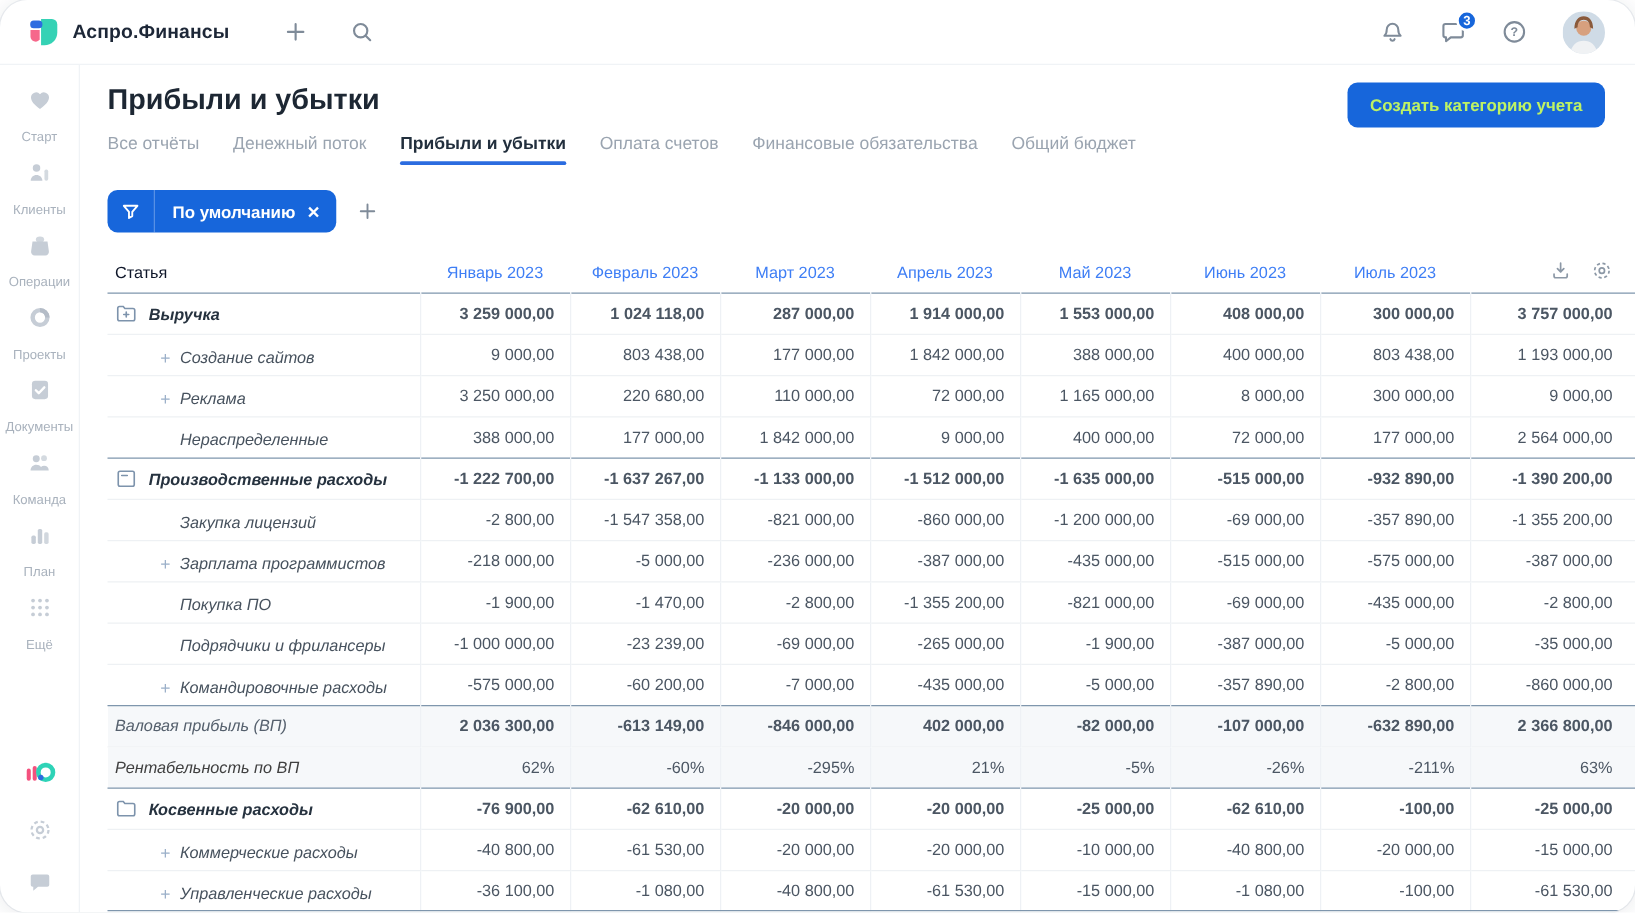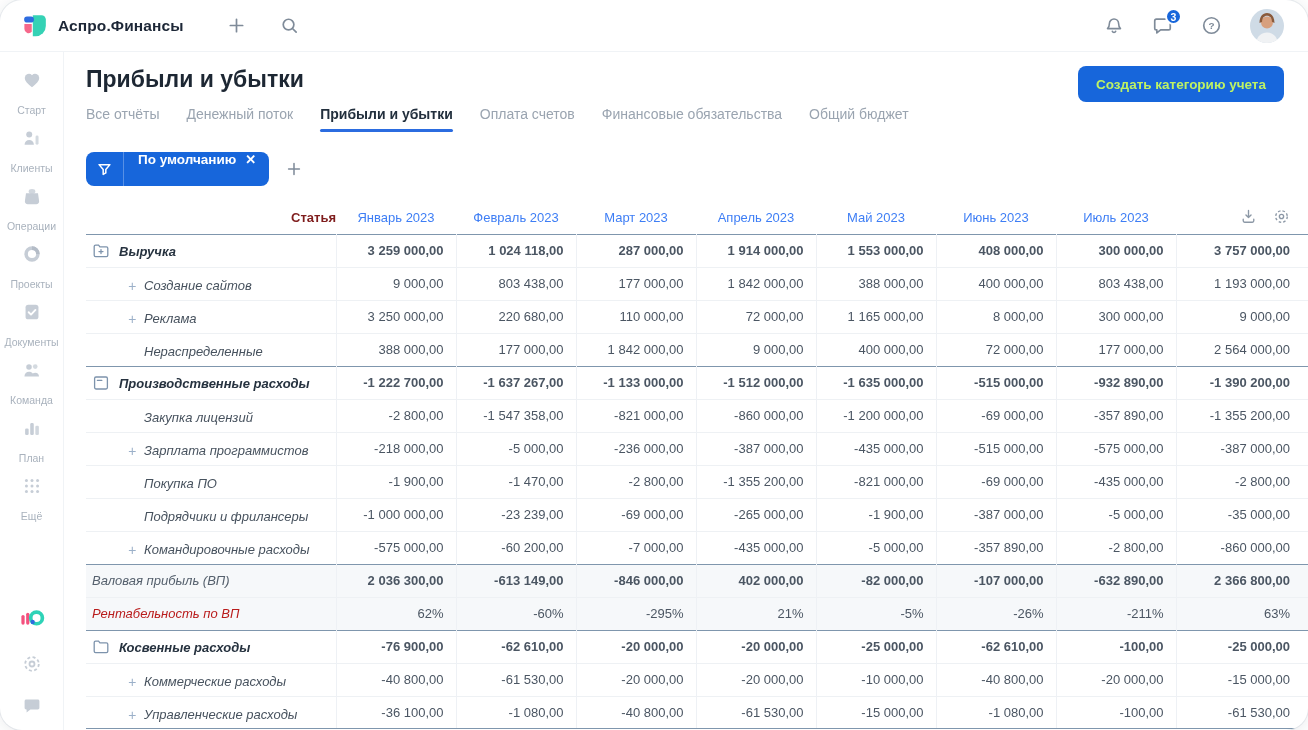--- a/index.html
+++ b/index.html
@@ -31,33 +31,33 @@
   .page-head { display:flex; align-items:flex-start; justify-content:space-between; padding-right:24px; }
   .page-title { font-size:23px; font-weight:700; color:#1d2733; }
   .primary-btn { background:#1766db; color:#bef264; border:none; border-radius:8px; height:36px; padding:0 18px;
                  font-size:13.5px; font-weight:600; cursor:pointer; font-family:inherit; }
   .tabs { display:flex; gap:27px; margin-top:13px; }
   .tab { font-size:14px; color:#9aa4b0; padding-bottom:10px; cursor:pointer; position:relative; white-space:nowrap; }
   .tab.active { color:#222f3d; font-weight:600; }
   .tab.active::after { content:""; position:absolute; left:0; right:0; bottom:0; height:3px; border-radius:2px; background:#2b6ce0; }
   
   .filters { display:flex; align-items:center; gap:12px; margin-top:20px; }
-  .chip-primary { display:flex; align-items:flex-start; background:#1766db; color:#fff; border-radius:8px; height:34px; overflow:hidden; cursor:pointer; }
+  .chip-primary { display:flex; align-items:center; background:#1766db; color:#fff; border-radius:8px; height:34px; overflow:hidden; cursor:pointer; }
   .chip-primary .funnel-box { display:flex; align-items:center; justify-content:center; width:38px; height:100%; border-right:1px solid rgba(255,255,255,.28); }
   .chip-primary .txt { padding:0 6px 0 14px; font-size:13.5px; font-weight:600; }
   .chip-primary .x { padding:0 13px 0 3px; font-size:13px; font-weight:600; cursor:pointer; }
   .chip { height:34px; display:flex; align-items:center; padding:0 15px; border:1px solid #dfe5eb; border-radius:8px;
           font-size:13.5px; color:#333f4c; background:#fff; cursor:pointer; white-space:nowrap; }
   .chip-add { color:#7f8b99; cursor:pointer; display:flex; margin-left:4px; }
   
   .table-wrap { margin-top:16px; }
   table { border-collapse:collapse; table-layout:fixed; width:1222px; }
   th, td { height:33px; font-size:13px; white-space:nowrap; overflow:hidden; }
   thead th { font-weight:400; color:#3e7ef5; text-align:center; height:32px; }
-  thead th.article { text-align:right; color:#7f1d1d; padding-left:6px;font-weight:bold; }
+  thead th.article { text-align:left; color:#0f172a; padding-left:6px; }
   thead th.tools { text-align:right; padding-right:18px; }
   td.val { text-align:right; padding-right:12px; color:#4b5663; border-left:1px solid #eef1f5; }
   td.val.last { padding-right:18px; }
   td.label-cell { padding-left:6px; color:#47525e;font-style:italic; }
   tbody tr { border-top:1px solid #eef1f4; }
   tbody tr.dark-top { border-top:1px solid #7f96ad; }
   tbody tr.band { background:#f6f8fa; }
   tr.section td.label-cell { font-weight:700; color:#26323f; }
   .pos { color:#009e5c; } .neg { color:#f43b5c; }
   .w700 { font-weight:700; } .w600 { font-weight:600; } .w500 { font-weight:400; }
@@ -468,21 +468,21 @@
                 <td class="val pos w600">2 036 300,00</td>
                 <td class="val neg w600">-613 149,00</td>
                 <td class="val neg w600">-846 000,00</td>
                 <td class="val pos w600">402 000,00</td>
                 <td class="val neg w600">-82 000,00</td>
                 <td class="val neg w600">-107 000,00</td>
                 <td class="val neg w600">-632 890,00</td>
                 <td class="val last pos w600">2 366 800,00</td>
               </tr>
               <tr class="band">
-                <td class="label-cell"><span style="color:#b91c1c">Рентабельность по ВП</span></td>
+                <td class="label-cell"><span style="color:#404040">Рентабельность по ВП</span></td>
                 <td class="val pos w500">62%</td>
                 <td class="val neg w500">-60%</td>
                 <td class="val neg w500">-295%</td>
                 <td class="val pos w500">21%</td>
                 <td class="val neg w500">-5%</td>
                 <td class="val neg w500">-26%</td>
                 <td class="val neg w500">-211%</td>
                 <td class="val last pos w500">63%</td>
               </tr>
               <tr class="section dark-top">

